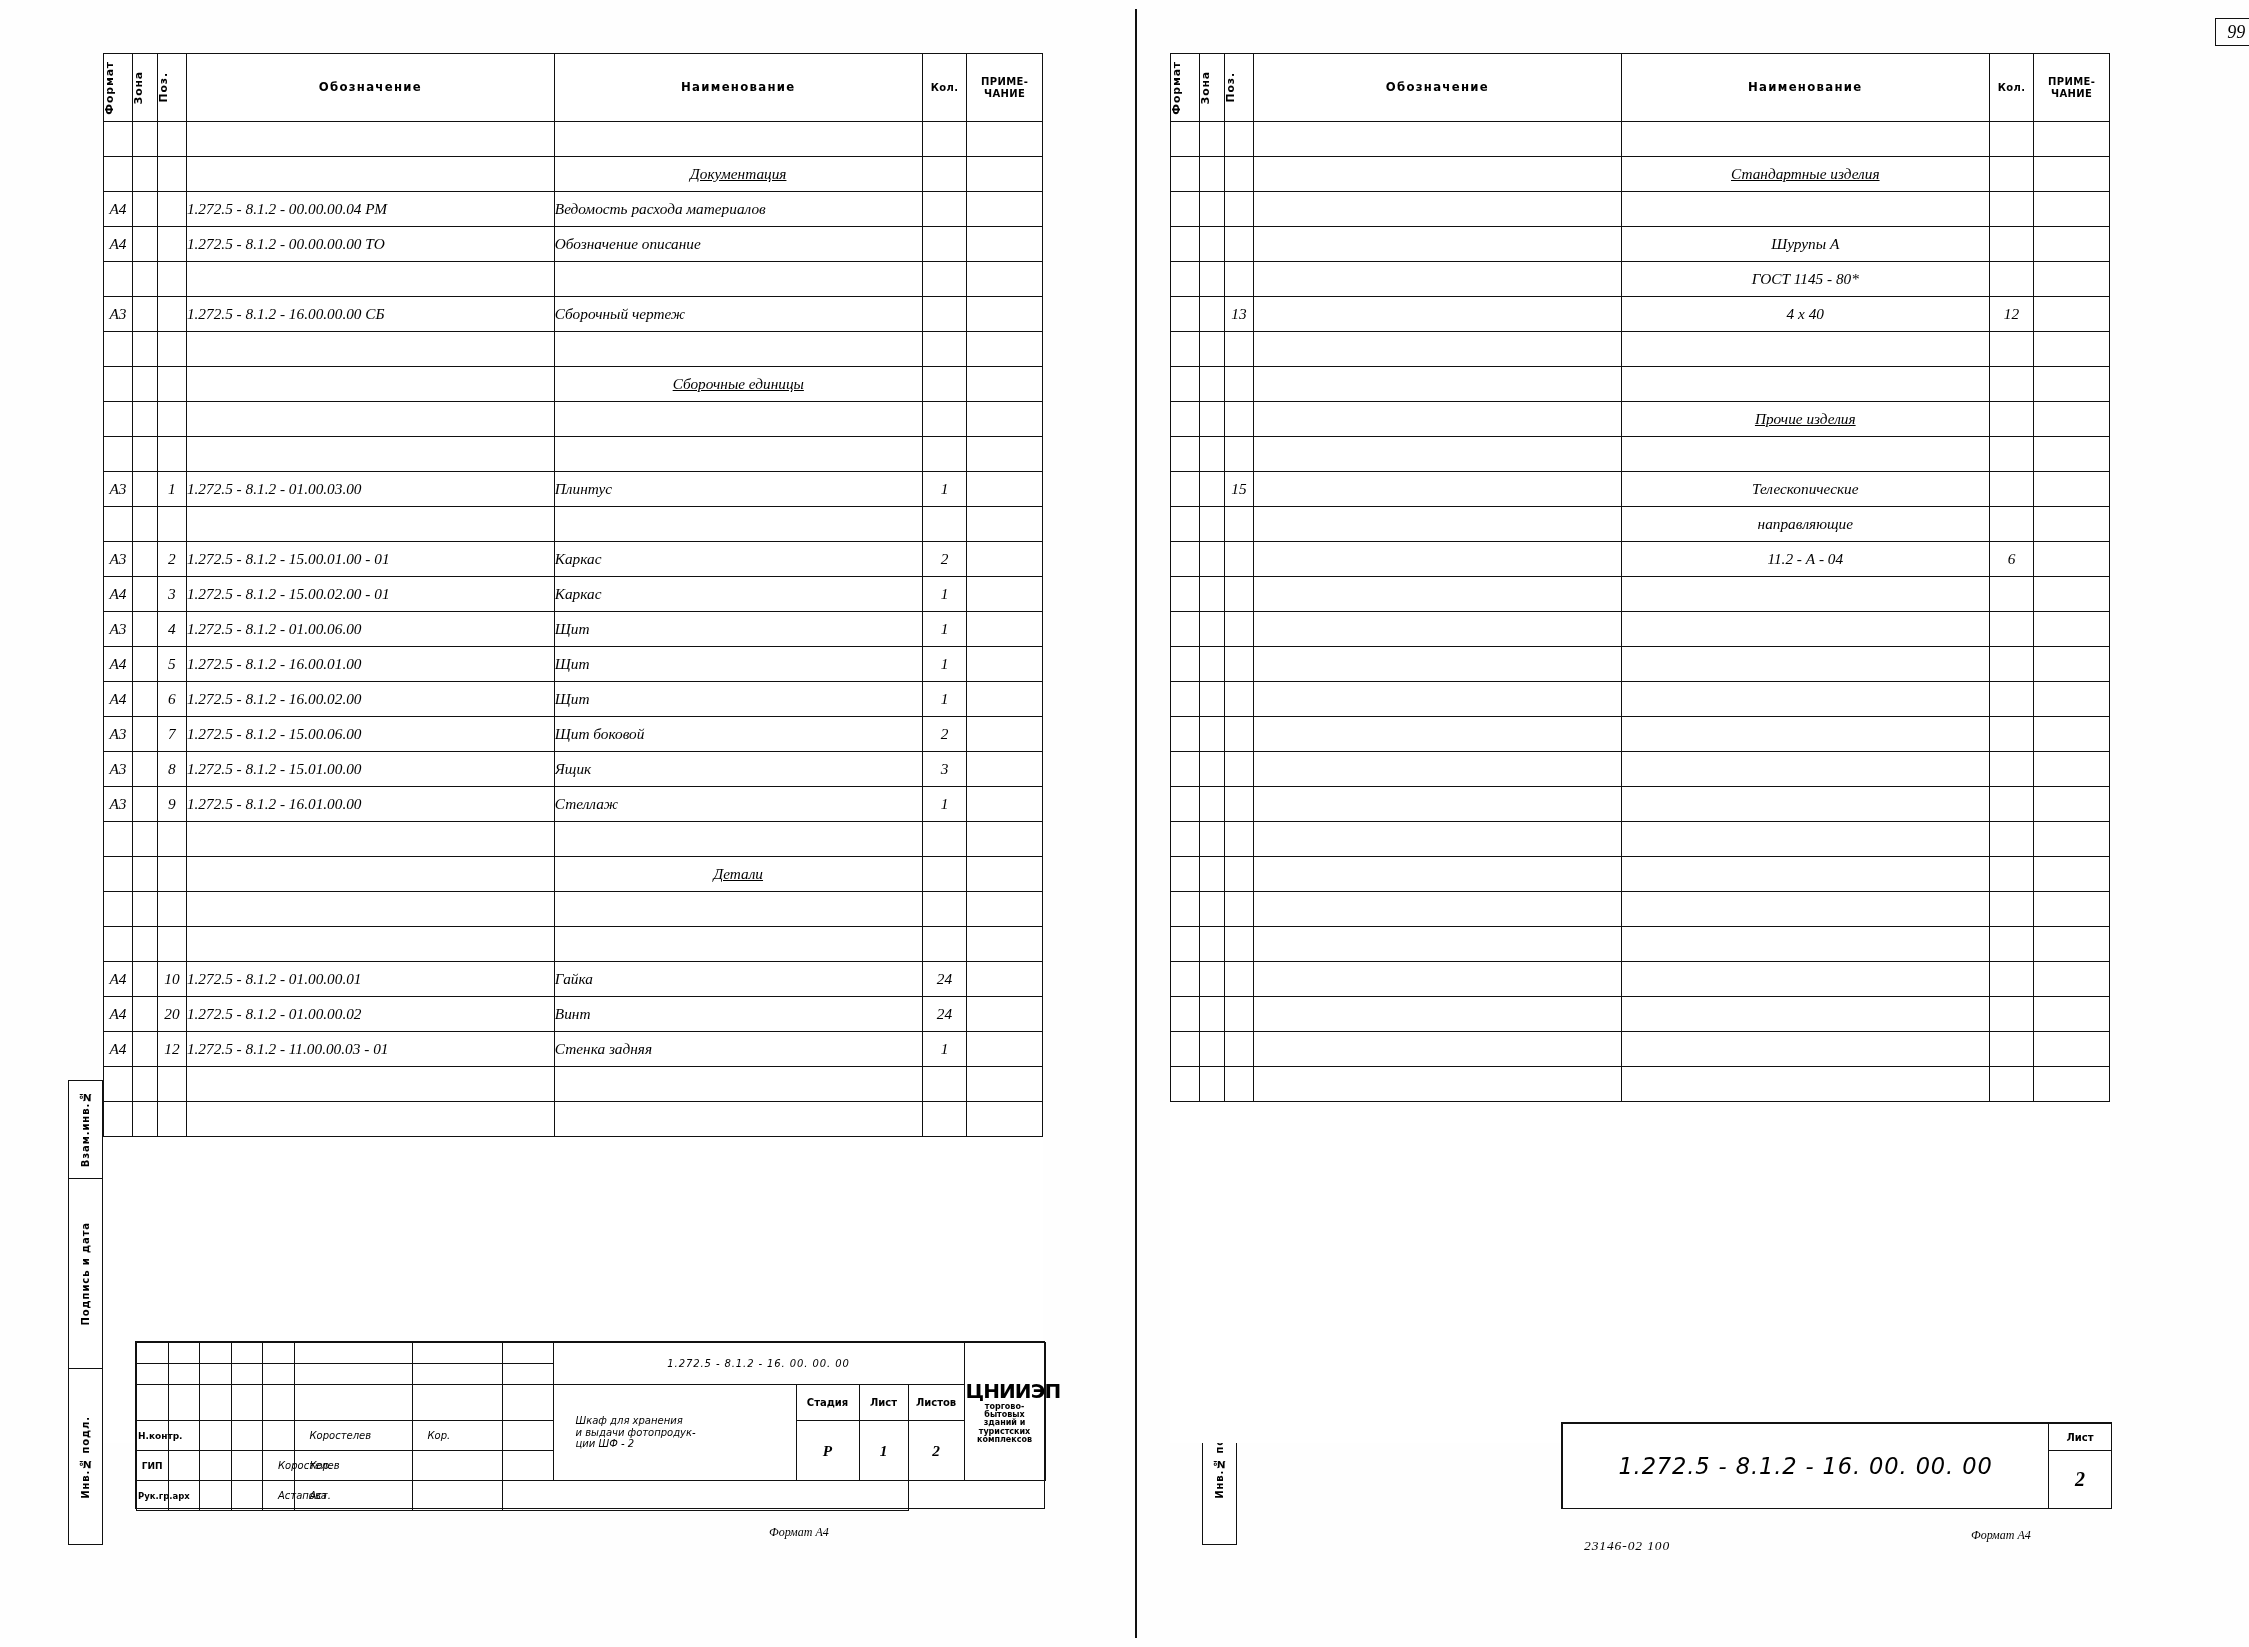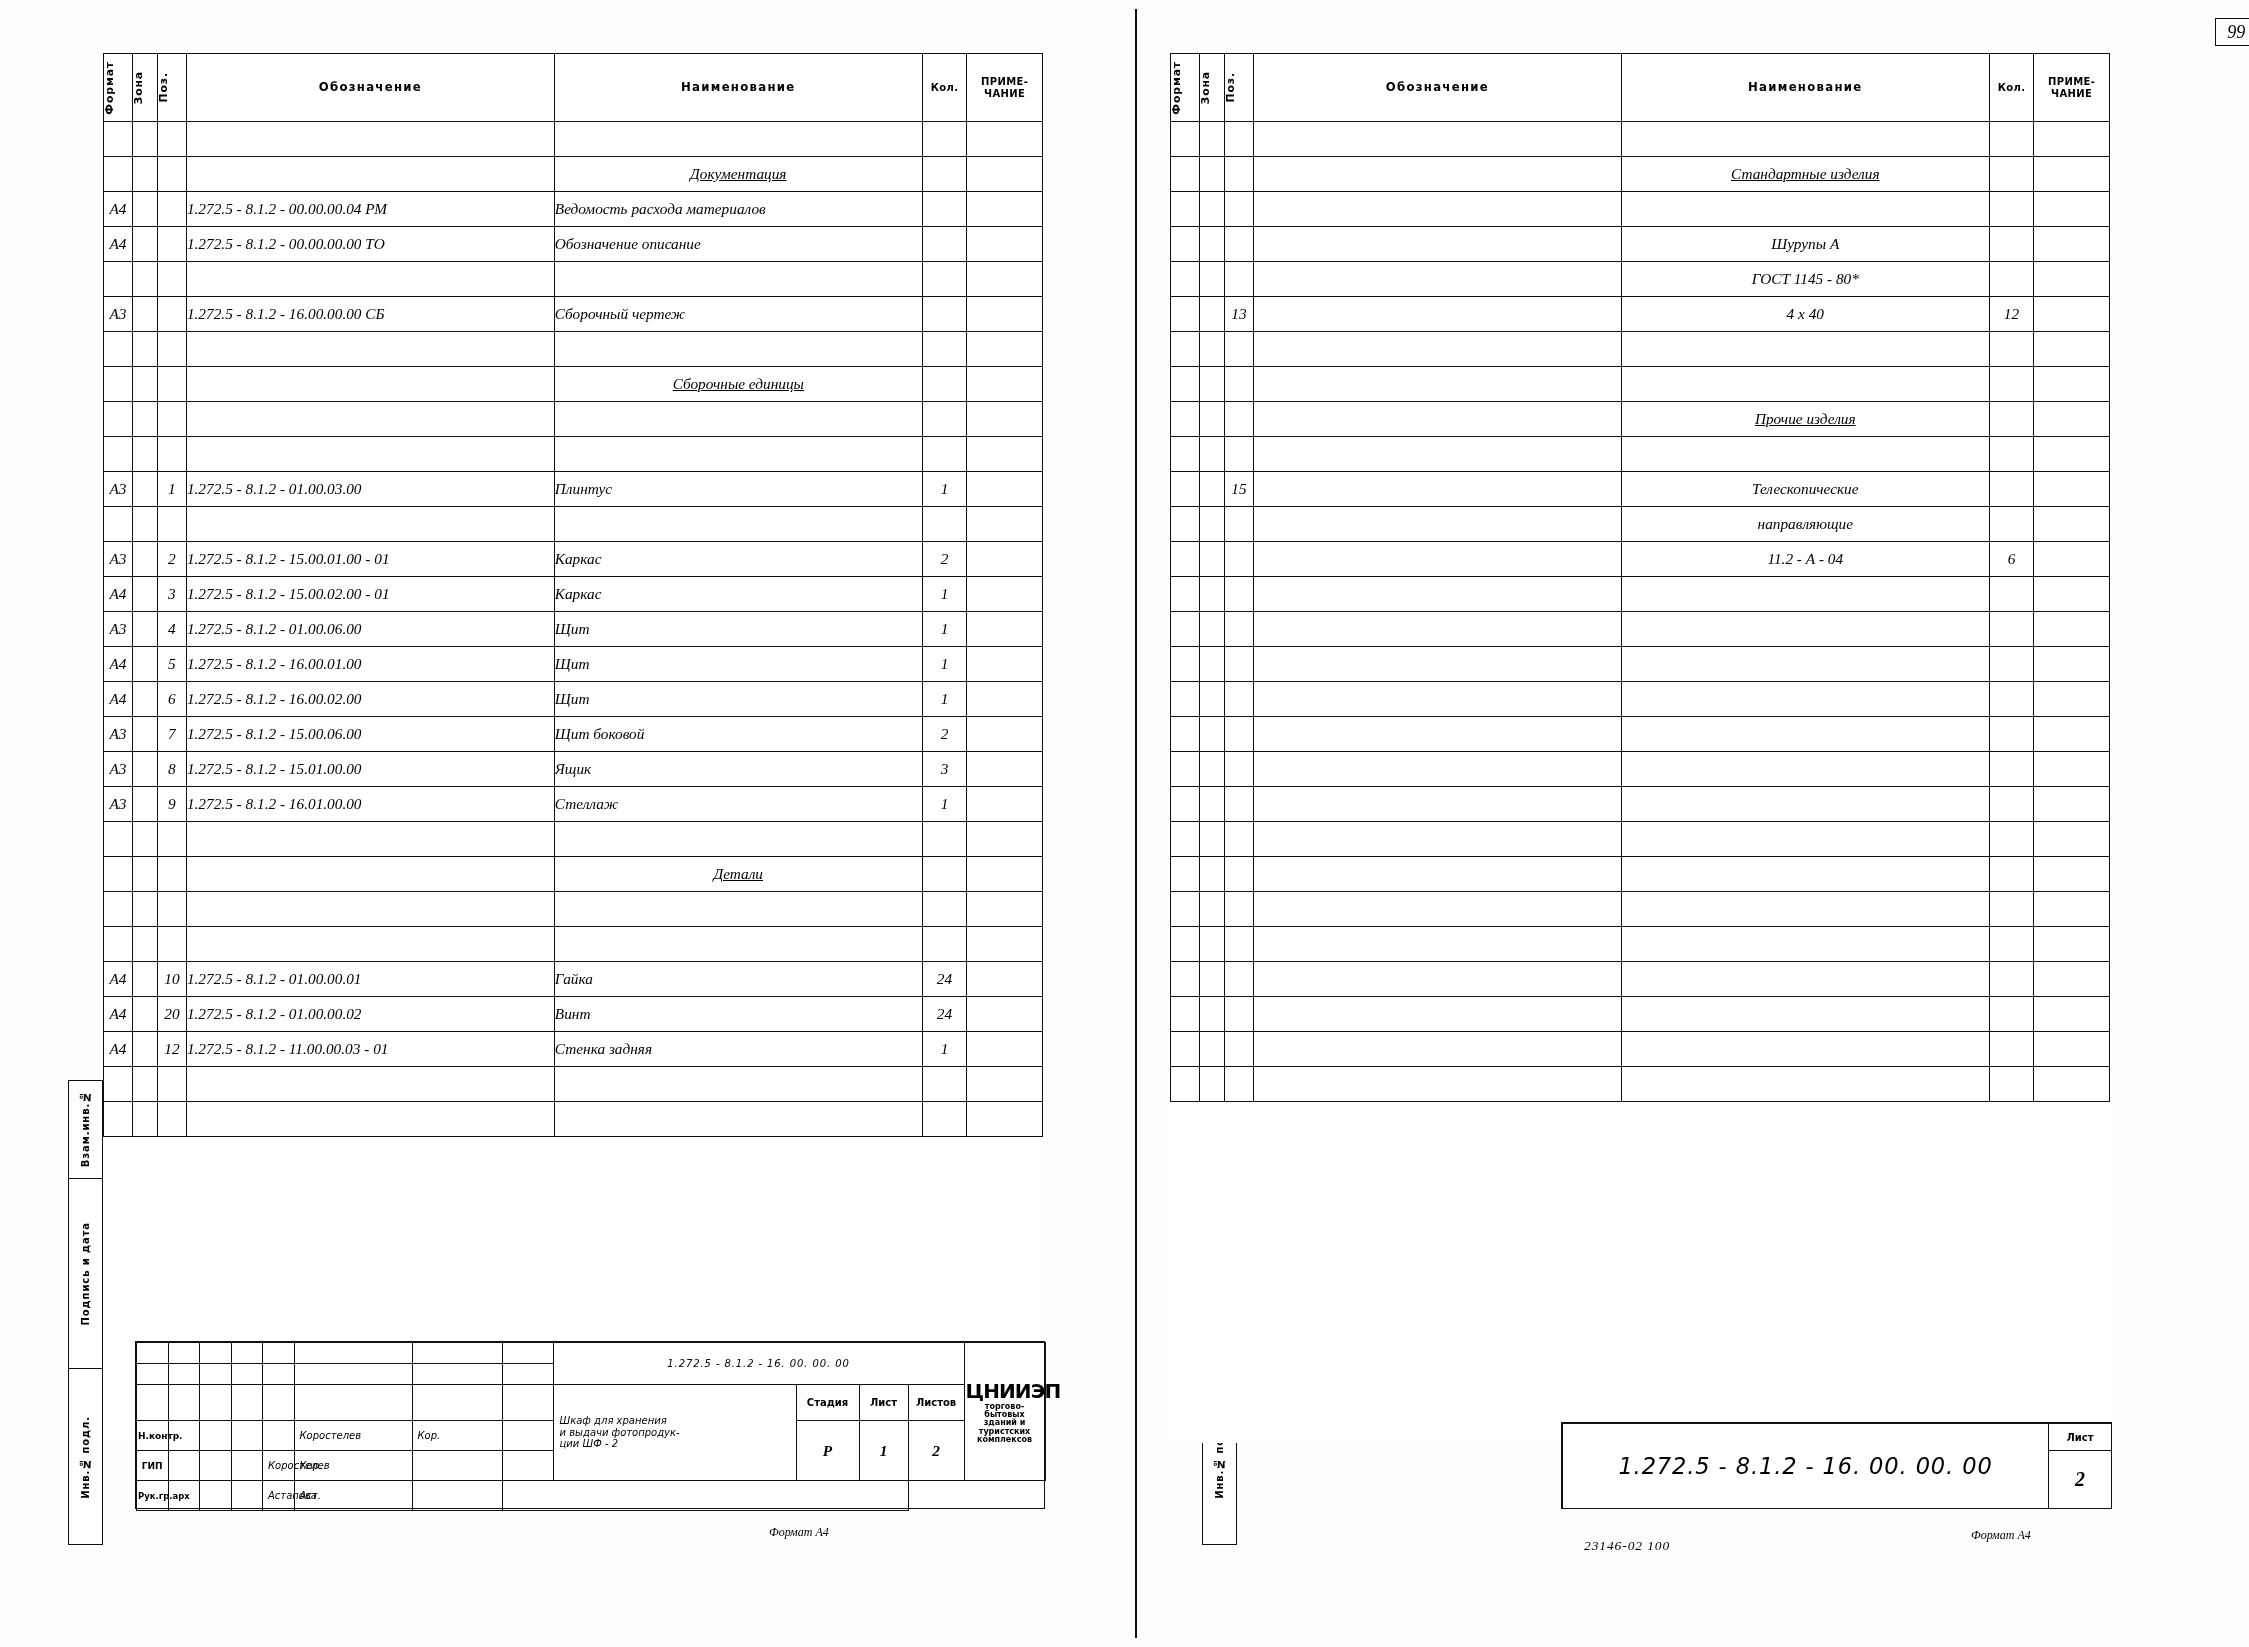--- a/index.html
+++ b/index.html
@@ -25,23 +25,23 @@
   .side-strip{position:absolute;width:33px;border:1.8px solid #111;background:#fff;}
   .side-strip .cell{border-bottom:1.3px solid #111;display:flex;align-items:center;justify-content:center;}
   .side-strip .cell:last-child{border-bottom:none;}
   .side-strip .cell span{writing-mode:vertical-rl;transform:rotate(180deg);font-family:"DejaVu Sans",sans-serif;font-weight:bold;font-size:10px;letter-spacing:0.9px;white-space:nowrap;}
 
   
   .tb{position:absolute;border:1.8px solid #111;background:#fff;}
   .tb table{border-collapse:collapse;table-layout:fixed;width:100%;height:100%;}
   .tb td{border:0.9px solid #111;font-size:10px;font-family:"DejaVu Sans",sans-serif;}
   .code{font-size:23.4px;font-style:italic;text-align:center;letter-spacing:0.9px;font-family:"Liberation Serif",serif;}
-  .prodname{font-size:17px;font-style:italic;line-height:1.15;padding-left:6px;font-family:"Liberation Serif",serif;}
+  .prodname{font-size:17px;font-style:italic;line-height:1.15;padding-left:22px;font-family:"Liberation Serif",serif;}
   .small-lbl{font-size:10px;text-align:center;font-family:"DejaVu Sans",sans-serif;font-weight:bold;}
-  .sig{font-size:11.7px;font-style:italic;font-family:"Liberation Serif",serif;padding-left:5px;}
+  .sig{font-size:11.7px;font-style:italic;font-family:"Liberation Serif",serif;padding-left:15px;}
   .fmt{position:absolute;font-size:12px;font-style:italic;font-family:"Liberation Serif",serif;}
   .cniiep{font-family:"DejaVu Sans",sans-serif;font-size:8px;font-weight:bold;line-height:1.05;}
   .logo{font-family:"DejaVu Sans",sans-serif;font-weight:bold;font-size:20px;letter-spacing:-0.9px;text-align:center;}
   .pagenum{position:absolute;right:27px;top:18px;border:1.3px solid #111;padding:2.7px 11.7px;font-size:18px;font-style:italic;font-family:"Liberation Serif",serif;}
   .divider{position:absolute;width:1.8px;background:#111;}
   .footnote{position:absolute;font-size:13.5px;font-style:italic;font-family:"Liberation Serif",serif;letter-spacing:0.9px;}
 </style>
 </head>
 <body>
 

